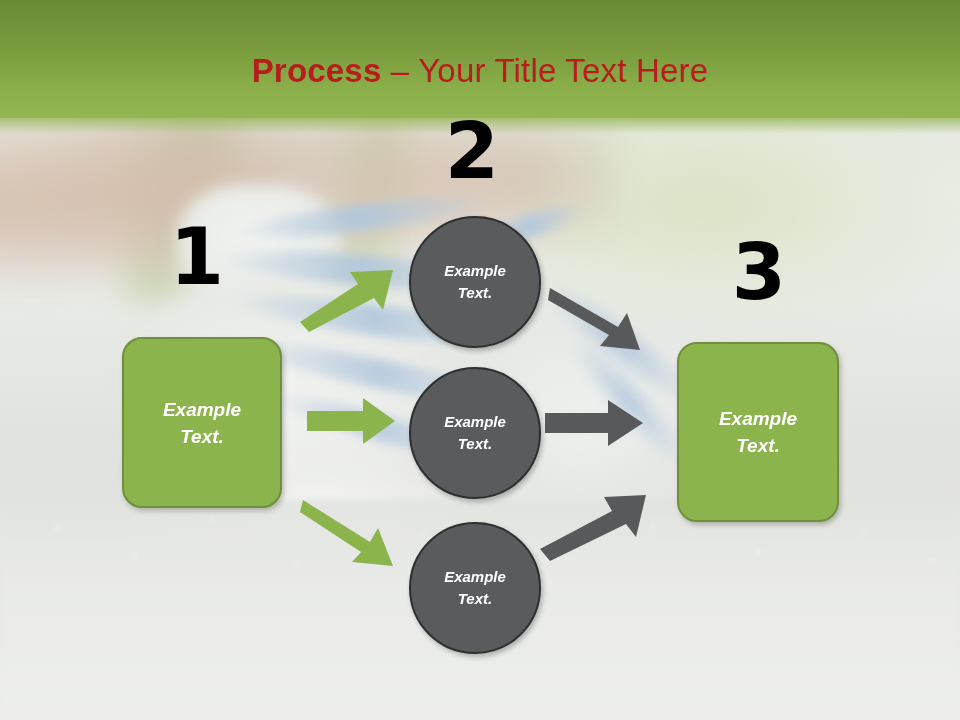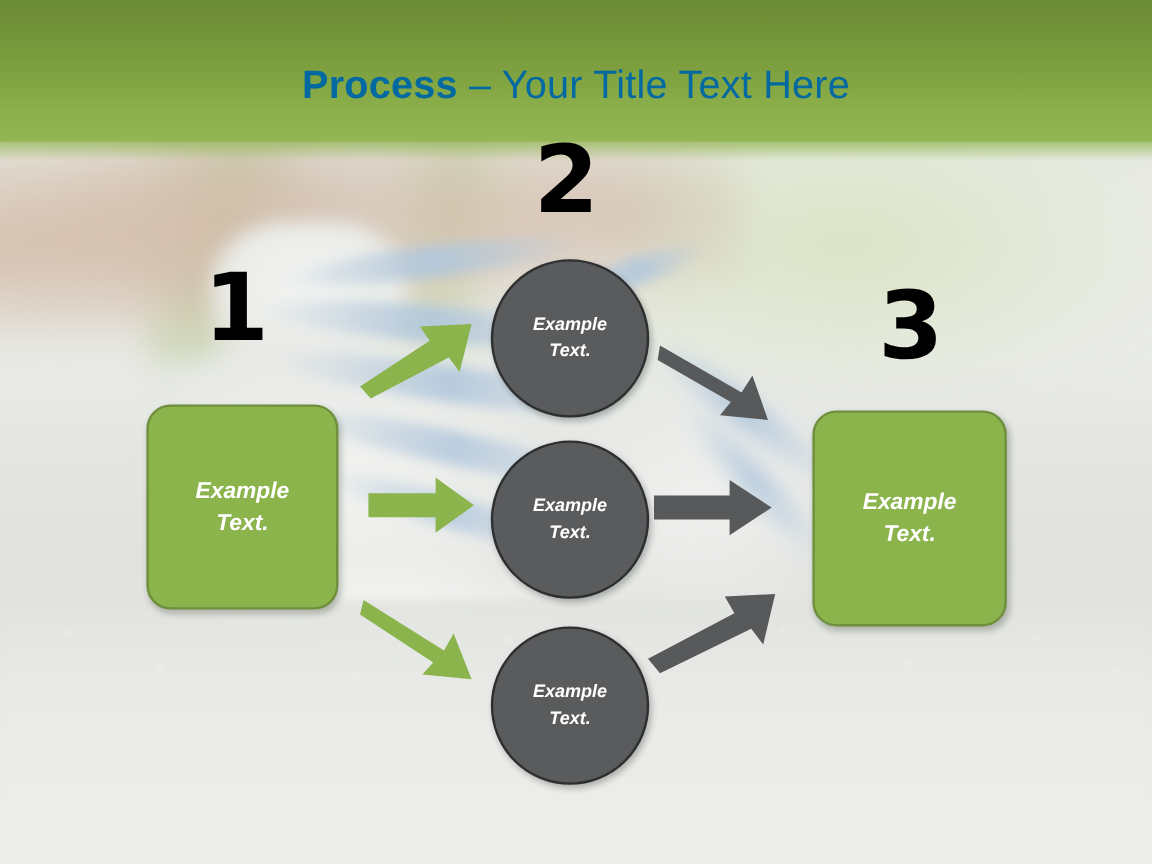--- a/index.html
+++ b/index.html
@@ -180,21 +180,21 @@
     position: absolute;
     left: 0; right: 0; bottom: -16px;
     height: 18px;
     background: linear-gradient(to bottom, rgba(147,182,84,0.85), rgba(147,182,84,0));
   }
   .slide-title {
     position: absolute;
     left: 0; right: 0;
     top: 52px;
     text-align: center;
-    color: #0369a1;
+    color: #b91c1c;
     font-size: 33px;
     line-height: 38px;
     letter-spacing: 0.2px;
     white-space: nowrap;
   }
   .slide-title .t-strong { font-weight: bold; }
   .slide-title .t-light  { font-weight: normal; }
 
   
   .step-num {

